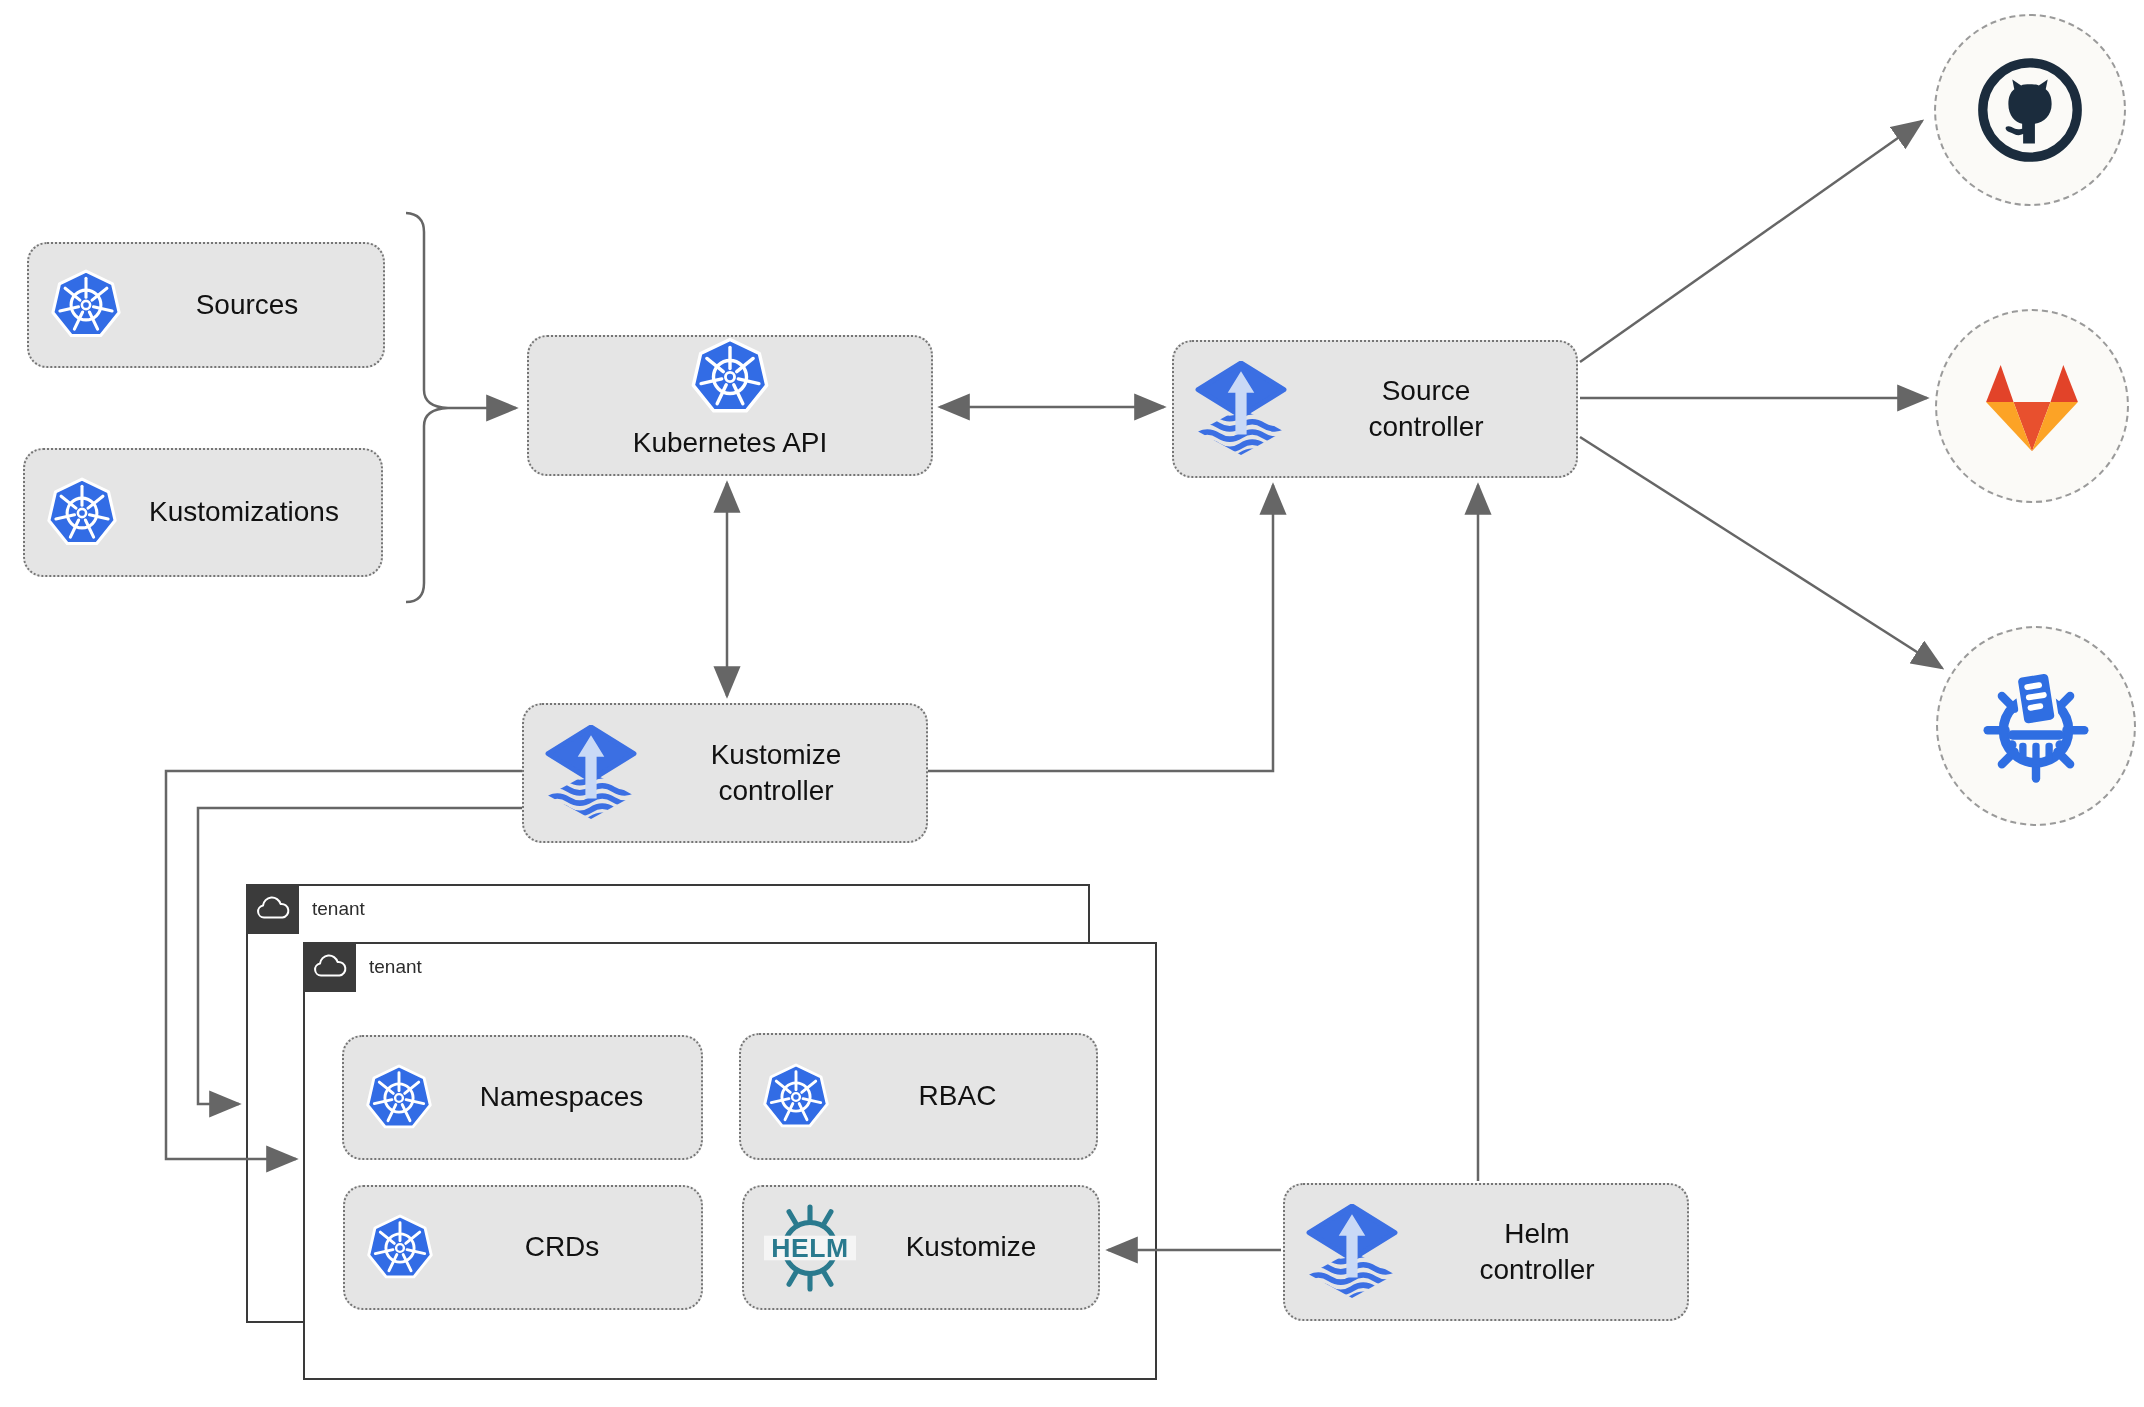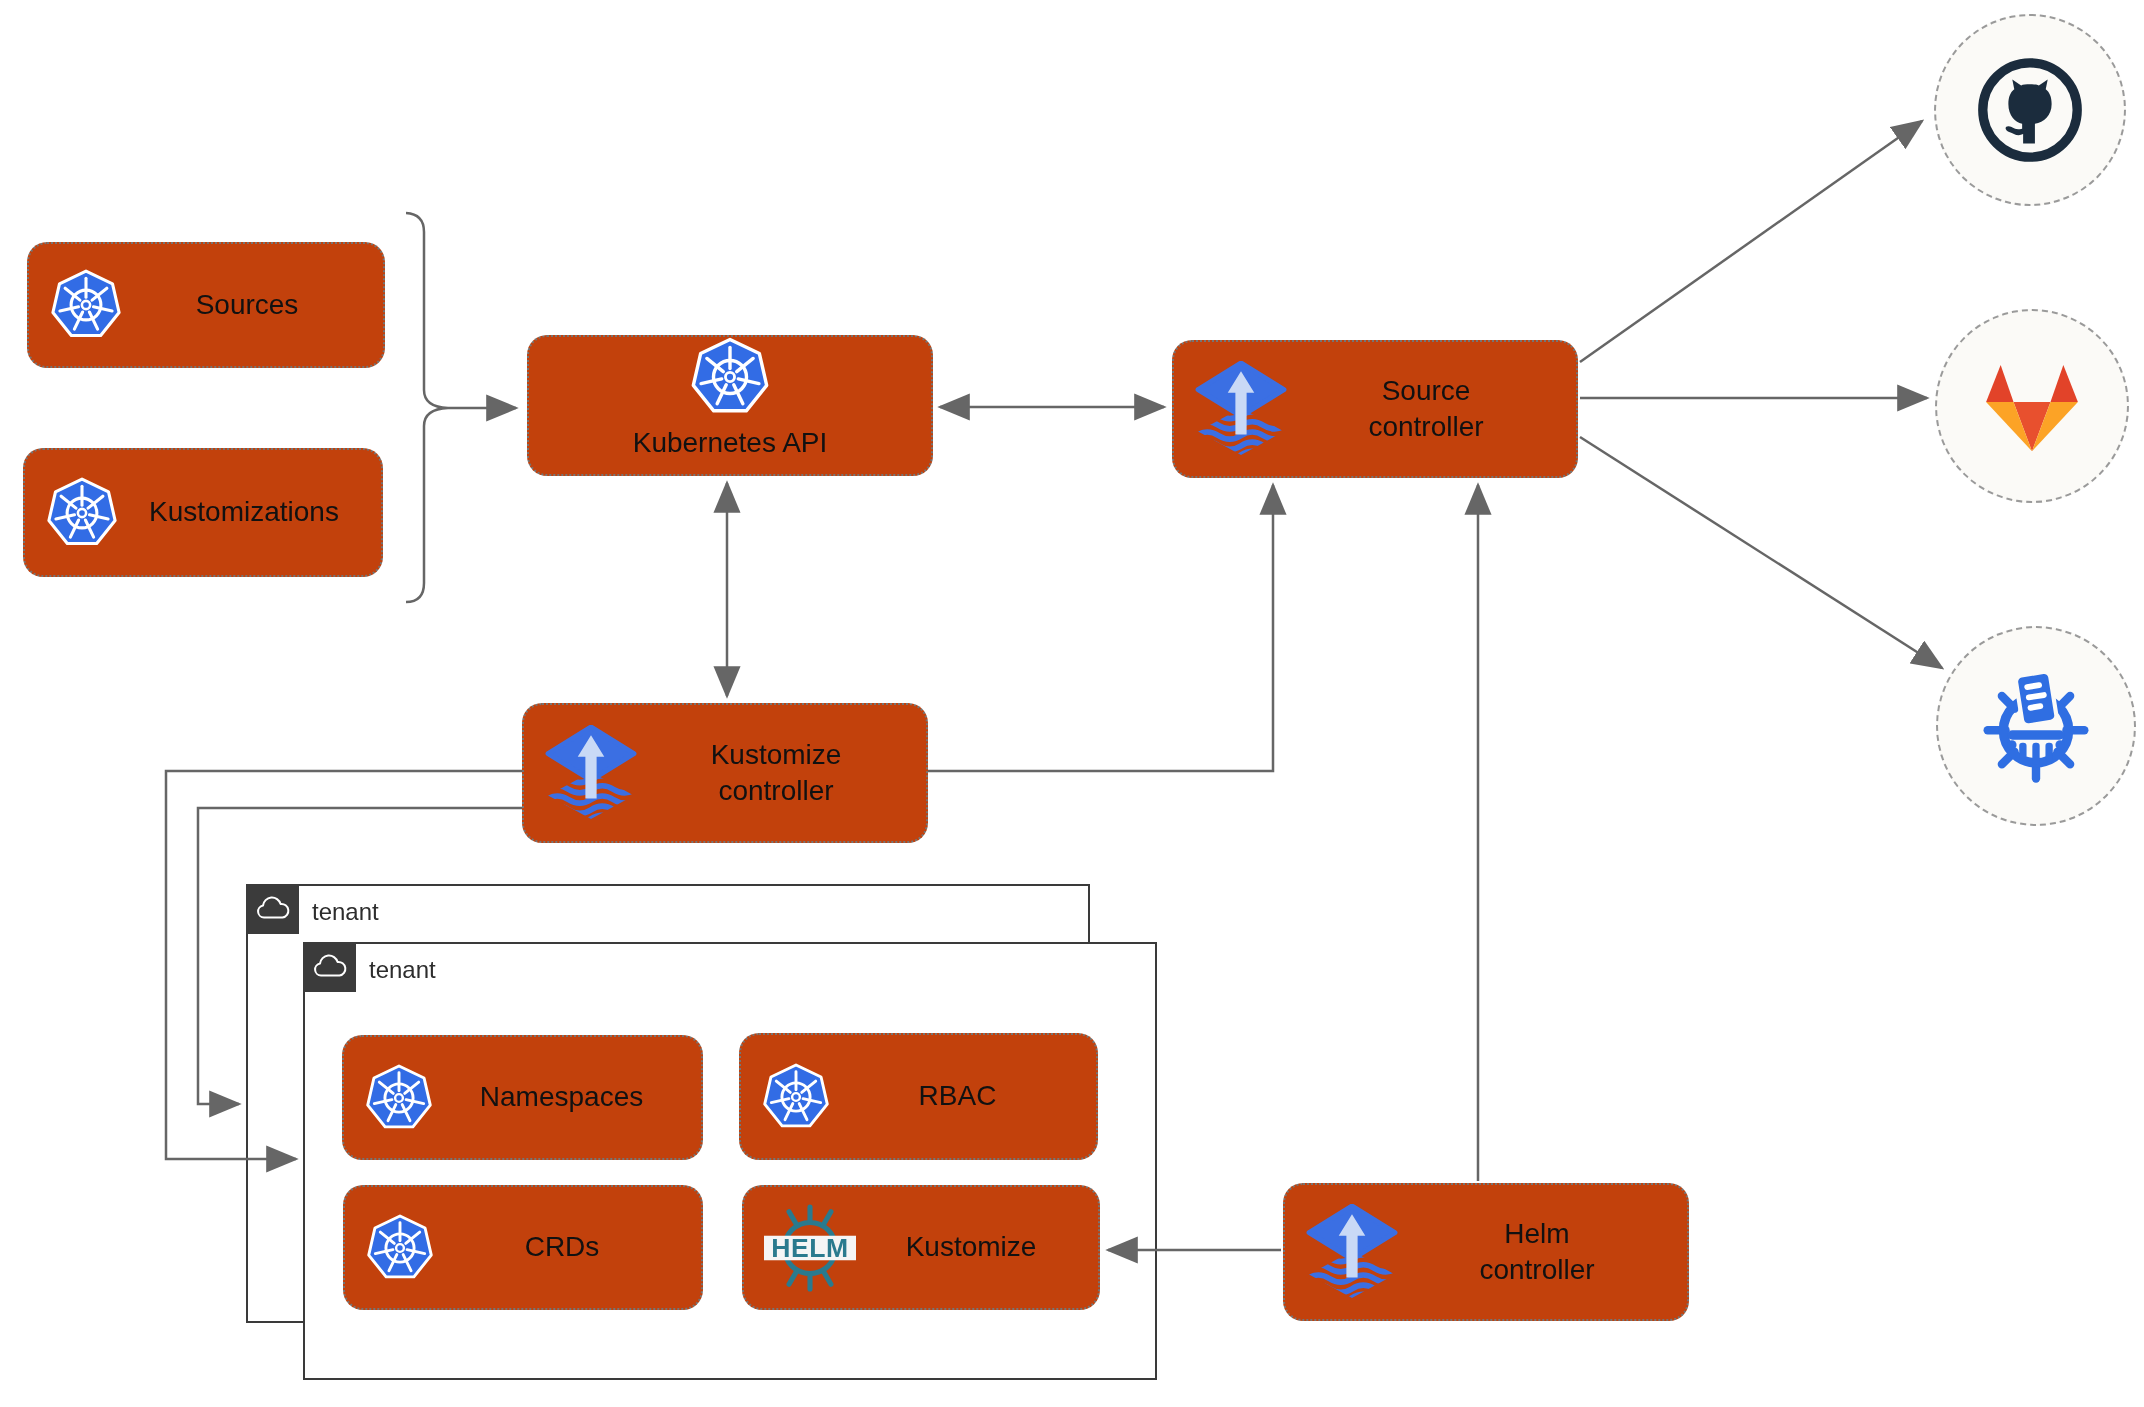--- a/index.html
+++ b/index.html
@@ -1,34 +1,34 @@
 <!DOCTYPE html>
 <html><head>
 <meta charset="utf-8">
 <style>
   html,body{margin:0;padding:0;background:#ffffff;}
   #stage{
     position:relative;width:2144px;height:1407px;overflow:hidden;
     font-family:"Liberation Sans", sans-serif;color:#1a1a1a;background:#ffffff;
   }
   .node{
-    position:absolute;background:#c2410c;border:2px dotted #757575;border-radius:20px;
+    position:absolute;background:#e5e5e5;border:2px dotted #757575;border-radius:20px;
     display:flex;align-items:center;padding:0 20px;box-sizing:border-box;gap:8px;
   }
   .node .nicon{flex:0 0 auto;display:flex;align-items:center;justify-content:center;}
   .node .nlabel{flex:1;text-align:center;font-size:28px;line-height:1.3;color:#111;}
   .tenant-box{
     position:absolute;background:#ffffff;border:2px solid #3a3a3a;box-sizing:border-box;
   }
   .tenant-head{
     position:absolute;left:-2px;top:-2px;width:53px;height:50px;background:#3b3b3b;
     display:flex;align-items:center;justify-content:center;
   }
   .tenant-label{
-    position:absolute;left:64px;top:12px;font-size:24px;color:#2d2d2d;
+    position:absolute;left:64px;top:12px;font-size:19px;color:#2d2d2d;
   }
   .endpoint{
     position:absolute;border:2.5px dashed #9a9a9a;border-radius:50%;background:#fbfaf7;
     display:flex;align-items:center;justify-content:center;box-sizing:border-box;
   }
   #connectors{position:absolute;left:0;top:0;z-index:40;pointer-events:none;}
   .twoline span{display:block;}
   svg{display:block;}
 </style>
 </head>

